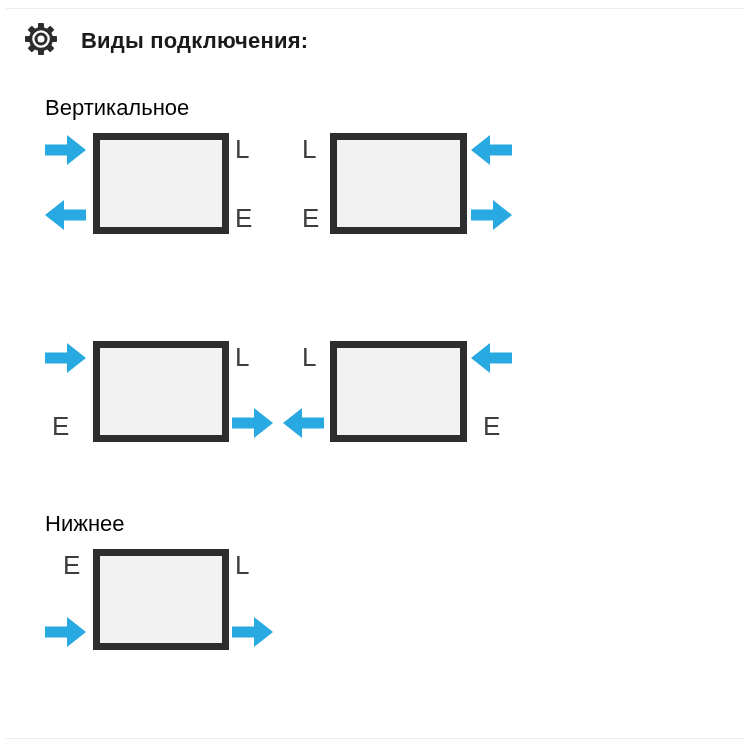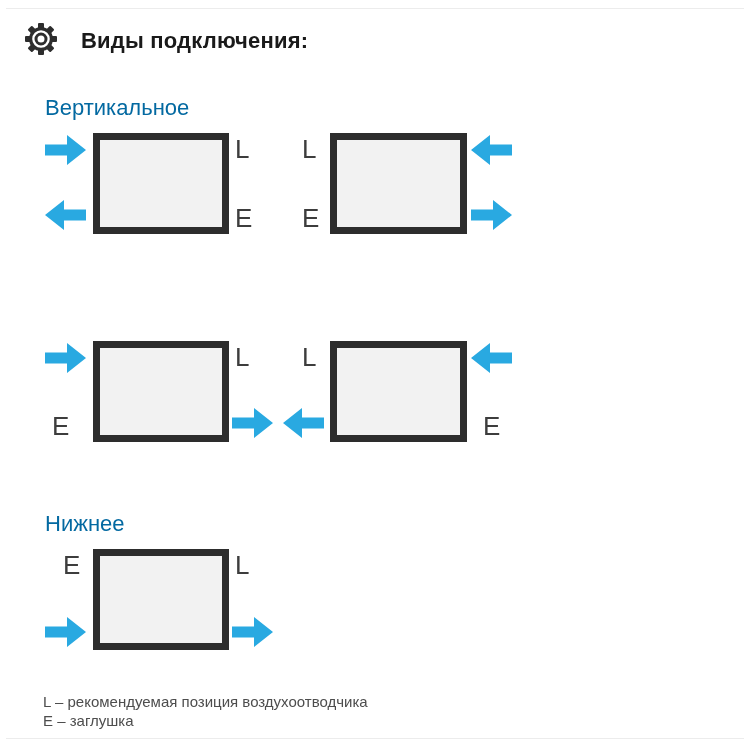--- a/index.html
+++ b/index.html
@@ -7,21 +7,21 @@
     position:relative;width:750px;height:750px;background:#ffffff;
     font-family:"Liberation Sans","DejaVu Sans",sans-serif;overflow:hidden;
   }
   .divider{position:absolute;left:6px;right:6px;height:1px;background:#ececec;}
   .page-title{
     position:absolute;left:81px;top:28px;font-size:22px;font-weight:700;
     color:#1a1a1a;letter-spacing:.2px;white-space:nowrap;
   }
   .gear{position:absolute;left:22px;top:20px;}
   .section-title{
-    position:absolute;font-size:22px;font-weight:400;color:#0369a1;white-space:nowrap;
+    position:absolute;font-size:22px;font-weight:400;color:#000000;white-space:nowrap;
   }
   .radiator{
     position:absolute;box-sizing:border-box;
     border:7px solid #2d2d2d;background:#f2f2f2;
   }
   .letter{
     position:absolute;font-size:26px;line-height:30px;font-weight:400;color:#3d3d3d;
   }
   .arrow{position:absolute;width:41px;height:30px;}
   .legend{
@@ -100,20 +100,16 @@
   <div class="letter" style="left:63px;top:550px;">E</div>
   <div class="radiator" style="left:93px;top:549px;width:136px;height:101px;"></div>
   <div class="letter" style="left:235px;top:550px;">L</div>
   <svg class="arrow" style="left:45px;top:617px;" viewBox="0 0 41 30">
     <polygon points="0,9.5 22,9.5 22,0 41,15 22,30 22,20.5 0,20.5" fill="#29a9e1"></polygon>
   </svg>
   <svg class="arrow" style="left:232px;top:617px;" viewBox="0 0 41 30">
     <polygon points="0,9.5 22,9.5 22,0 41,15 22,30 22,20.5 0,20.5" fill="#29a9e1"></polygon>
   </svg>
 
-  <div class="legend">
-    <div>L – рекомендуемая позиция воздухоотводчика</div>
-    <div>E – заглушка</div>
-  </div>
 
   <div class="divider" style="top:738px;"></div>
 
 </div>
 
 </body></html>

